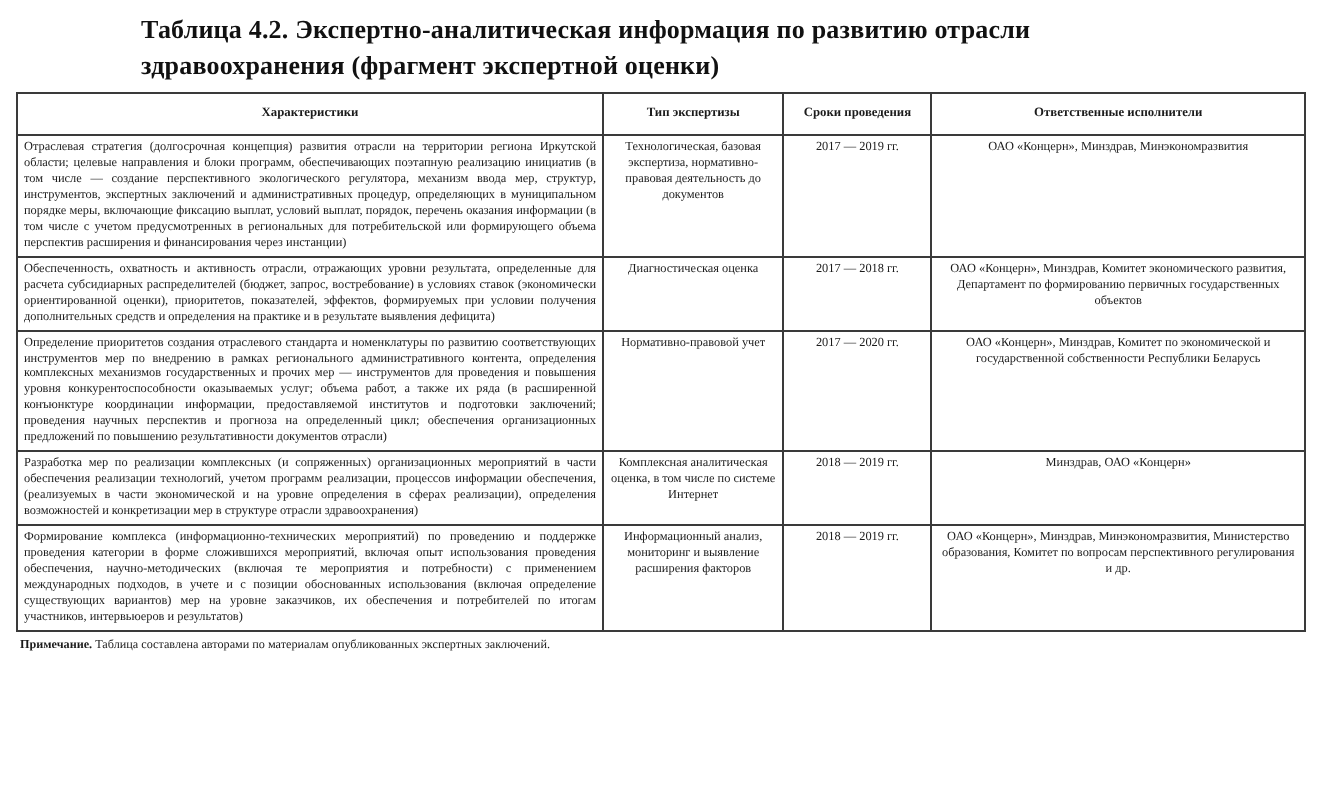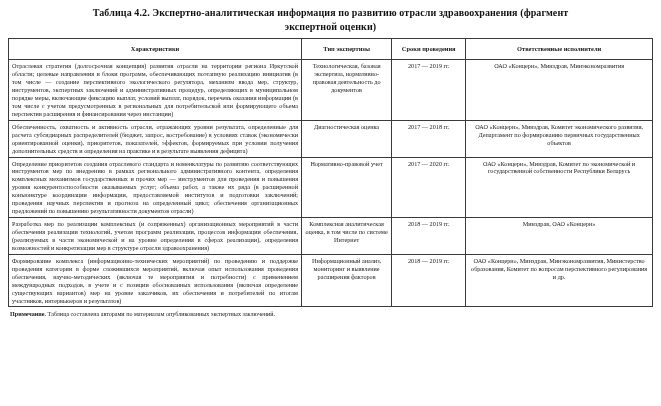--- a/index.html
+++ b/index.html
@@ -16,22 +16,21 @@
   }
   .page {
     position: relative;
     width: 661px;
     height: 406px;
     box-sizing: border-box;
     padding: 6px 8px 4px 8px;
     background: #ffffff;
   }
   .doc-title {
-    text-align: center;
-    font-size: 10px;
+    font-size: 13px;
     font-weight: bold;
     line-height: 1.35;
     margin: 0 auto 5px auto;
     width: 520px;
     letter-spacing: 0.1px;
     color: #111;
   }
   table.tbl {
     width: 100%;
     border-collapse: collapse;

